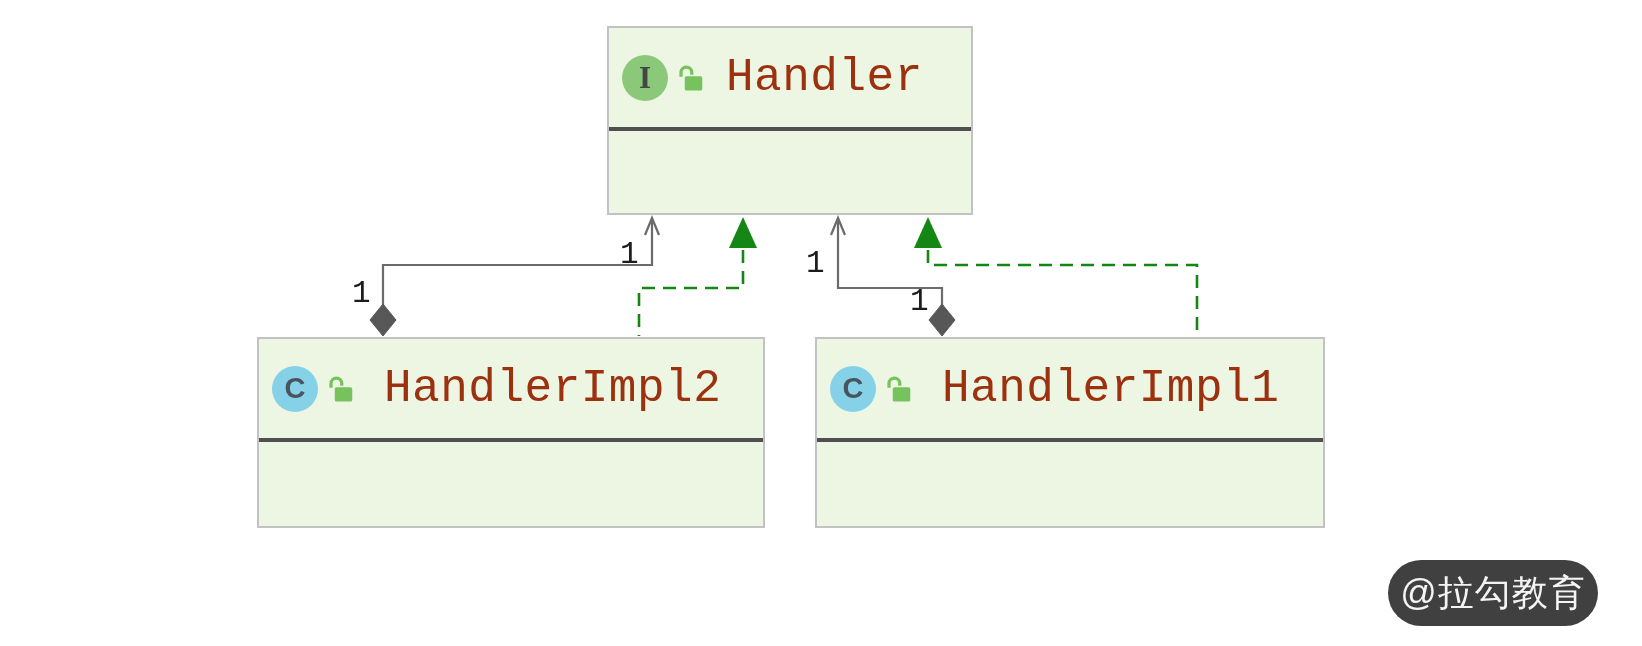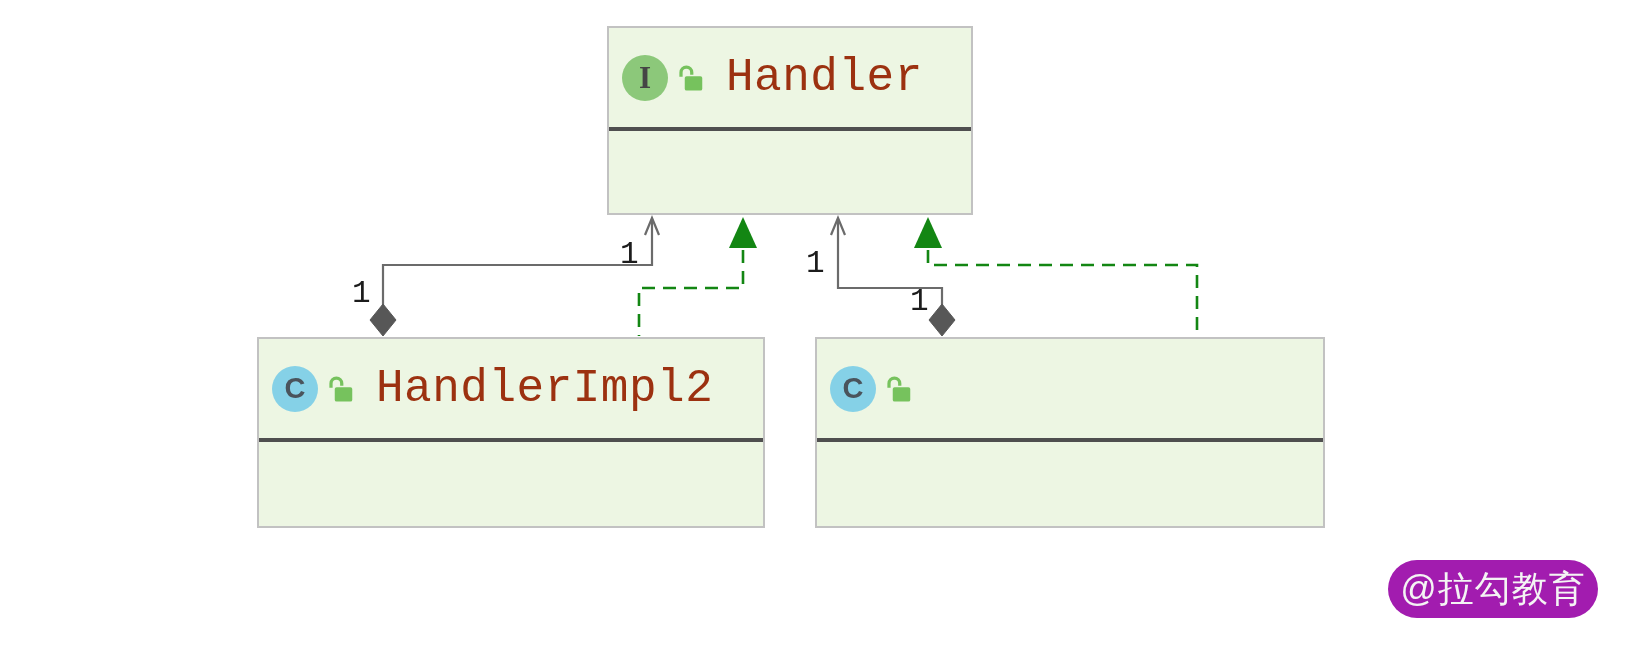--- a/index.html
+++ b/index.html
@@ -50,38 +50,38 @@
   .lock{margin-left:8px;flex:0 0 30px;height:30px;}
   .node-name{
     font-family:"Liberation Mono","DejaVu Sans Mono",monospace;
     font-size:46px;
     color:#9c3110;
     letter-spacing:0.5px;
     white-space:nowrap;
     line-height:1;
   }
   .name-handler{margin-left:20px;}
-  .name-impl{margin-left:20px;}
+  .name-impl{margin-left:28px;}
   #edges{
     position:absolute;left:0;top:0;width:1642px;height:646px;
   }
   .assoc-line{fill:none;stroke:#6b6b6b;stroke-width:2.2;}
   .chevron{fill:none;stroke:#6b6b6b;stroke-width:2.2;stroke-linejoin:miter;}
   .diamond{fill:#575757;stroke:#575757;}
   .realization-line{fill:none;stroke:#138613;stroke-width:2.6;stroke-dasharray:13 8;}
   .realization-arrow{fill:#138613;}
   .mult-label{
     font-family:"Liberation Mono","DejaVu Sans Mono",monospace;
     font-size:31px;fill:#1c1c1c;
   }
   #watermark{
     position:absolute;
     left:1388px;top:560px;
-    width:210px;height:58px;
-    background:#a21caf;
+    width:210px;height:66px;
+    background:#404040;
     border-radius:33px;
     display:flex;align-items:center;justify-content:center;
     color:#f4f4f4;
     font-size:36px;
     font-family:"Liberation Sans",sans-serif;
     letter-spacing:1px;
   }
 </style>
 </head>
 <body>
@@ -149,20 +149,21 @@
 
   <div class="uml-node" style="left:815px;top:337px;width:510px;height:191px;">
     <div class="node-header">
       <div class="badge badge-class">
         <span class="badge-letter-c">C</span>
       </div>
       <svg class="lock" viewBox="0 0 24 24">
         <path d="M4,11 V7.6 A4.3,4.3 0 0 1 12.6,7.6 V9.4" fill="none" stroke="#76c25d" stroke-width="2.6"></path>
         <rect x="7" y="10.5" width="14" height="11.5" rx="1.5" fill="#76c25d"></rect>
       </svg>
+      <span class="node-name name-impl">HandlerImpl1</span>
     </div>
     <div class="node-divider"></div>
     <div class="node-body"></div>
   </div>
 
   <div id="watermark">
     <span>@拉勾教育</span>
   </div>
 
 </div>

